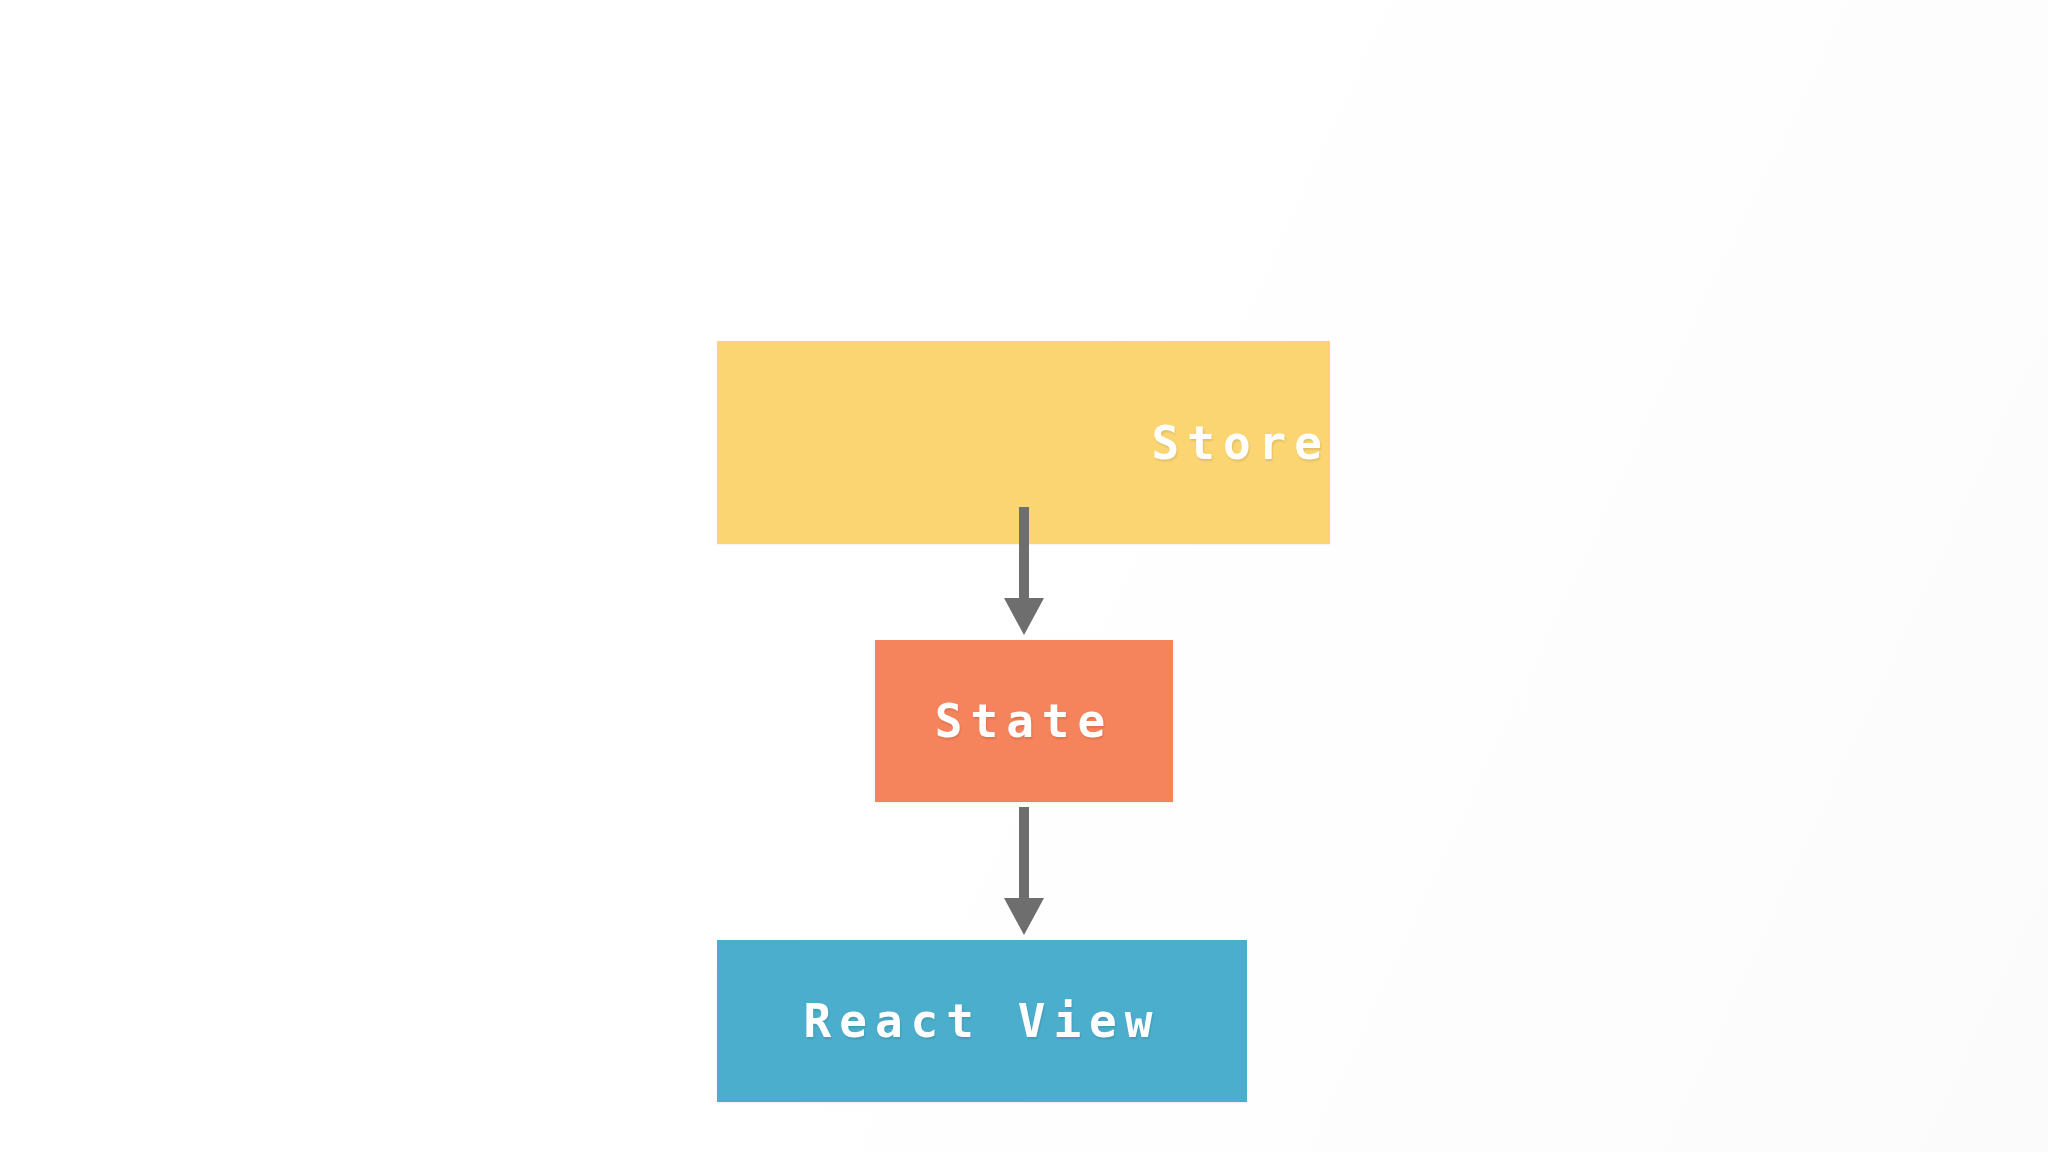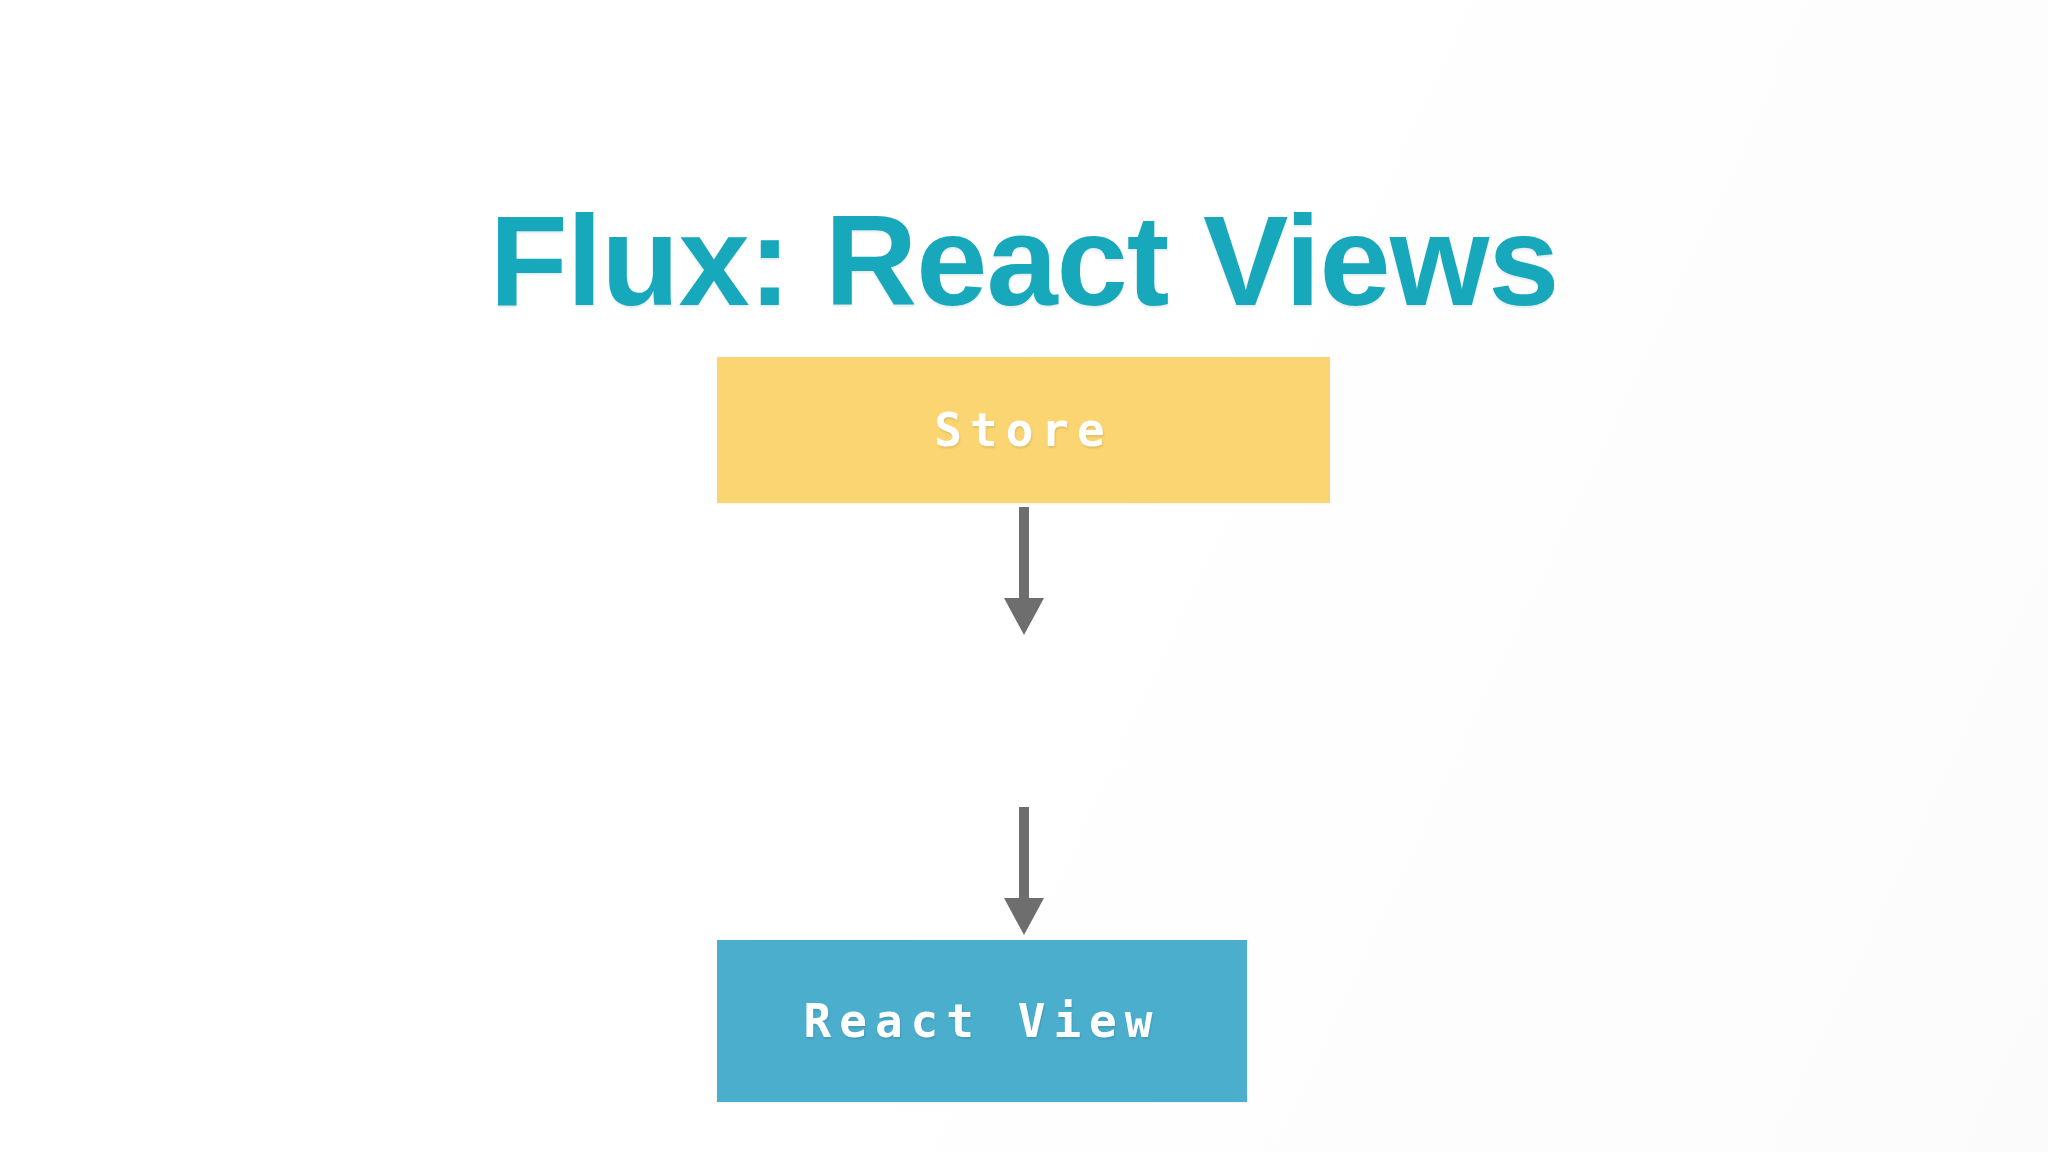--- a/index.html
+++ b/index.html
@@ -39,21 +39,21 @@
   .node-label {
     font-family: "DejaVu Sans Mono", "Liberation Mono", monospace;
     font-weight: 700;
     font-size: 46px;
     letter-spacing: 8px;
     color: #ffffff;
     text-shadow: 1px 2px 2px rgba(0,0,0,0.10);
     white-space: pre;
   }
   .node-store {
-    left: 717px;  top: 357px;  width: 613px; height: 146px;
+    left: 717px;  top: 341px;  width: 613px; height: 203px; justify-content: flex-end;
   }
   .node-state {
     left: 875px;  top: 640px;  width: 298px; height: 162px;
   }
   .node-react-view {
     left: 717px;  top: 940px;  width: 530px; height: 162px;
   }
   .arrow {
     position: absolute;
     left: 1002px;
@@ -63,33 +63,35 @@
   }
   .arrow-1 { top: 507px; }
   .arrow-2 { top: 807px; }
   .arrow svg { display: block; width: 100%; height: 100%; }
 </style>
 </head>
 <body>
 
 <div id="canvas">
 
-  <h1 class="slide-title">Flux: React Views</h1>
 
   <div class="node node-store" style="background-color: rgb(250, 213, 114);">
     <span class="node-label">Store</span>
   </div>
 
   <div class="arrow arrow-1" style="color: rgb(110, 110, 110);">
     <svg viewBox="0 0 44 128">
       <rect x="17" y="0" width="10" height="93" fill="currentColor"></rect>
       <polygon points="2,91 42,91 22,128" fill="currentColor"></polygon>
     </svg>
   </div>
 
+  <div class="node node-state" style="background-color: rgb(245, 131, 91);">
+    <span class="node-label">State</span>
+  </div>
 
   <div class="arrow arrow-2" style="color: rgb(110, 110, 110);">
     <svg viewBox="0 0 44 128">
       <rect x="17" y="0" width="10" height="93" fill="currentColor"></rect>
       <polygon points="2,91 42,91 22,128" fill="currentColor"></polygon>
     </svg>
   </div>
 
   <div class="node node-react-view" style="background-color: rgb(75, 174, 205);">
     <span class="node-label">React View</span>

